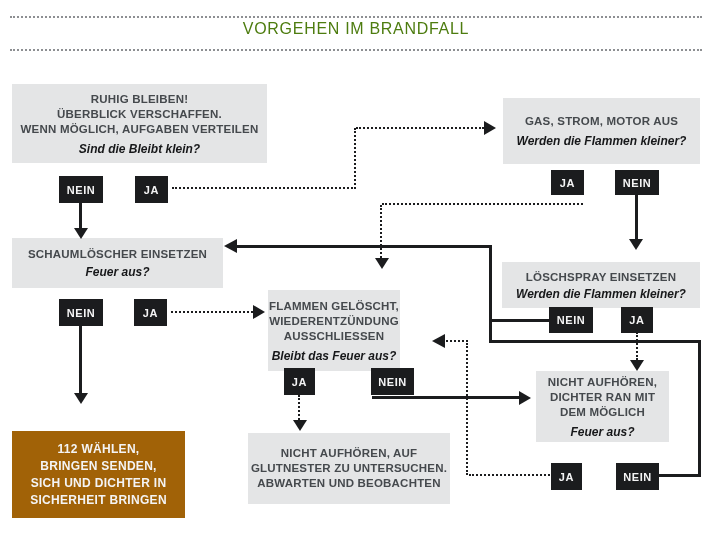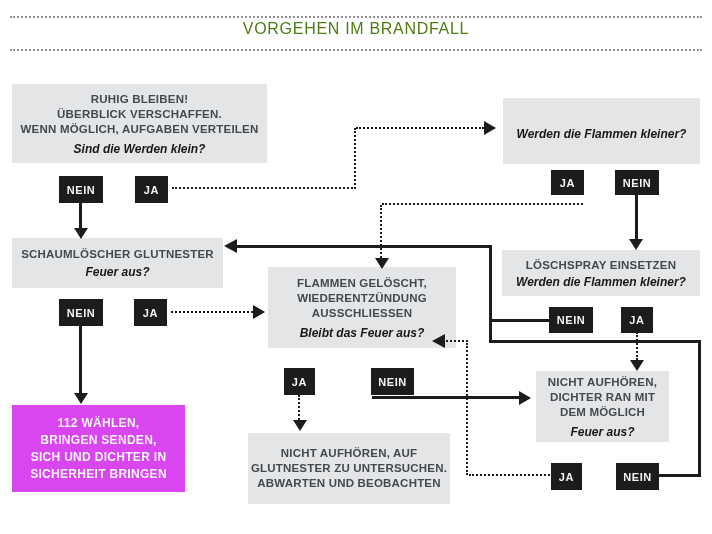--- a/index.html
+++ b/index.html
@@ -11,21 +11,21 @@
   .title{
     position:absolute;left:0;top:20px;width:712px;text-align:center;
     font-size:16px;font-weight:normal;letter-spacing:0.7px;color:#4d7c0f;
   }
   .box{
     position:absolute;background:#e4e5e6;display:flex;flex-direction:column;
     align-items:center;justify-content:center;text-align:center;
   }
   .box .bl{font-weight:bold;font-size:11.5px;line-height:15px;color:#45494d;letter-spacing:0.2px;}
   .box .q{font-weight:bold;font-style:italic;font-size:12px;line-height:14px;color:#17181a;margin-top:5px;}
-  .box.dark{background:#d946ef;}
+  .box.dark{background:#a16207;margin-top:26px;}
   .box.dark .bl{color:#f4f4f5;font-size:12px;line-height:17px;letter-spacing:0.3px;}
   .tag{
     position:absolute;background:#1b1c1e;color:#f4f4f5;font-weight:bold;font-size:11px;
     letter-spacing:0.6px;display:flex;align-items:center;justify-content:center;
   }
   .sl-h{position:absolute;height:3px;background:#1b1c1e;}
   .sl-v{position:absolute;width:3px;background:#1b1c1e;}
   .dt-h{position:absolute;height:0;border-top:2.5px dotted #1b1c1e;}
   .dt-v{position:absolute;width:0;border-left:2.5px dotted #1b1c1e;}
   .ah{position:absolute;width:0;height:0;}
@@ -39,38 +39,39 @@
 <div id="canvas">
 
   <div class="rule" style="top:16px"></div>
   <div class="title">VORGEHEN IM BRANDFALL</div>
   <div class="rule" style="top:49px"></div>
 
   <div class="box" style="left:12px;top:84px;width:255px;height:79px">
     <div class="bl">RUHIG BLEIBEN!</div>
     <div class="bl">ÜBERBLICK VERSCHAFFEN.</div>
     <div class="bl">WENN MÖGLICH, AUFGABEN VERTEILEN</div>
-    <div class="q">Sind die Werden klein?</div>
+    <div class="q">Sind die Bleibt klein?</div>
   </div>
 
   <div class="box" style="left:503px;top:98px;width:197px;height:66px">
+    <div class="bl">GAS, STROM, MOTOR AUS</div>
     <div class="q">Werden die Flammen kleiner?</div>
   </div>
 
   <div class="box" style="left:12px;top:238px;width:211px;height:50px">
-    <div class="bl">SCHAUMLÖSCHER GLUTNESTER</div>
+    <div class="bl">SCHAUMLÖSCHER EINSETZEN</div>
     <div class="q" style="margin-top:3px">Feuer aus?</div>
   </div>
 
-  <div class="box" style="left:502px;top:250px;width:198px;height:46px">
+  <div class="box" style="left:502px;top:262px;width:198px;height:46px">
     <div class="bl">LÖSCHSPRAY EINSETZEN</div>
     <div class="q" style="margin-top:2px">Werden die Flammen kleiner?</div>
   </div>
 
-  <div class="box" style="left:268px;top:267px;width:188px;height:81px">
+  <div class="box" style="left:268px;top:290px;width:132px;height:81px">
     <div class="bl">FLAMMEN GELÖSCHT,</div>
     <div class="bl">WIEDERENTZÜNDUNG</div>
     <div class="bl">AUSSCHLIESSEN</div>
     <div class="q">Bleibt das Feuer aus?</div>
   </div>
 
   <div class="box" style="left:536px;top:371px;width:133px;height:71px">
     <div class="bl">NICHT AUFHÖREN,</div>
     <div class="bl">DICHTER RAN MIT</div>
     <div class="bl">DEM MÖGLICH</div>

